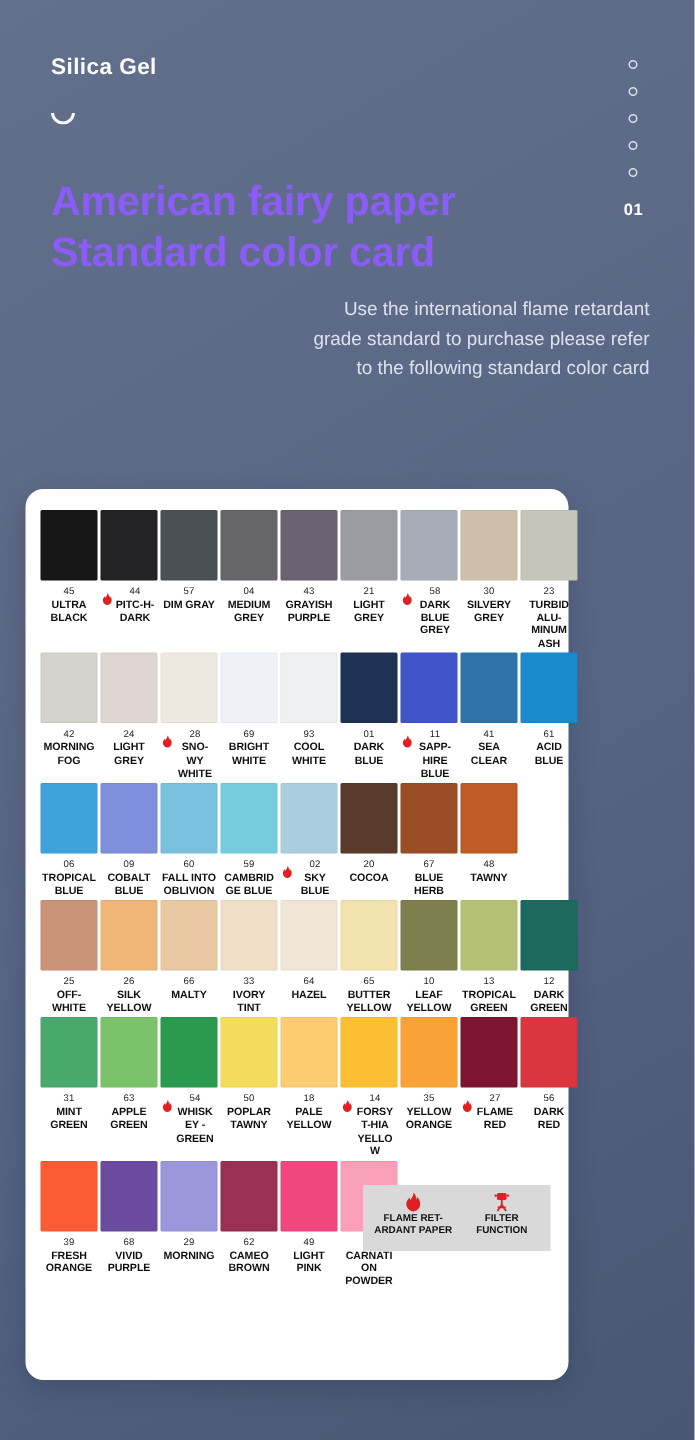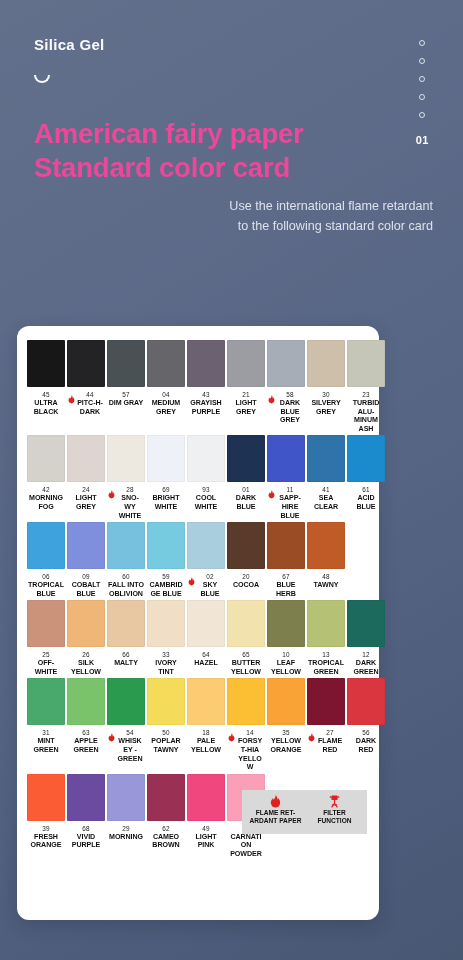--- a/index.html
+++ b/index.html
@@ -36,21 +36,21 @@
     width: 16px;
     height: 8px;
     border: 2.2px solid #ffffff;
     border-top: none;
     border-radius: 0 0 16px 16px;
     opacity: 0.95;
   }
 
   .hero-title {
     margin-top: 34px;
-    color: #ec4899;
+    color: #8b5cf6;
     font-size: 27.5px;
     font-weight: 800;
     line-height: 1.24;
     letter-spacing: -0.2px;
   }
   .hero-title .line { display: block; }
 
   .hero-sub {
     margin-top: 12px;
     color: #e3e8f2;
@@ -200,20 +200,21 @@
 
   <div class="crescent"></div>
 
   <div class="hero-title">
     <span class="line">American fairy paper</span>
     <span class="line">Standard color card</span>
   </div>
 
   <div class="hero-sub">
     <span class="line">Use the international flame retardant</span>
+    <span class="line">grade standard to purchase please refer</span>
     <span class="line">to the following standard color card</span>
   </div>
 
   <div class="rail">
     <div class="rail-dots" id="rail-dots" style="display:flex;flex-direction:column;gap:12px;align-items:center;">
         <div class="rail-dot"></div>
         <div class="rail-dot"></div>
         <div class="rail-dot"></div>
         <div class="rail-dot"></div>
         <div class="rail-dot"></div>

